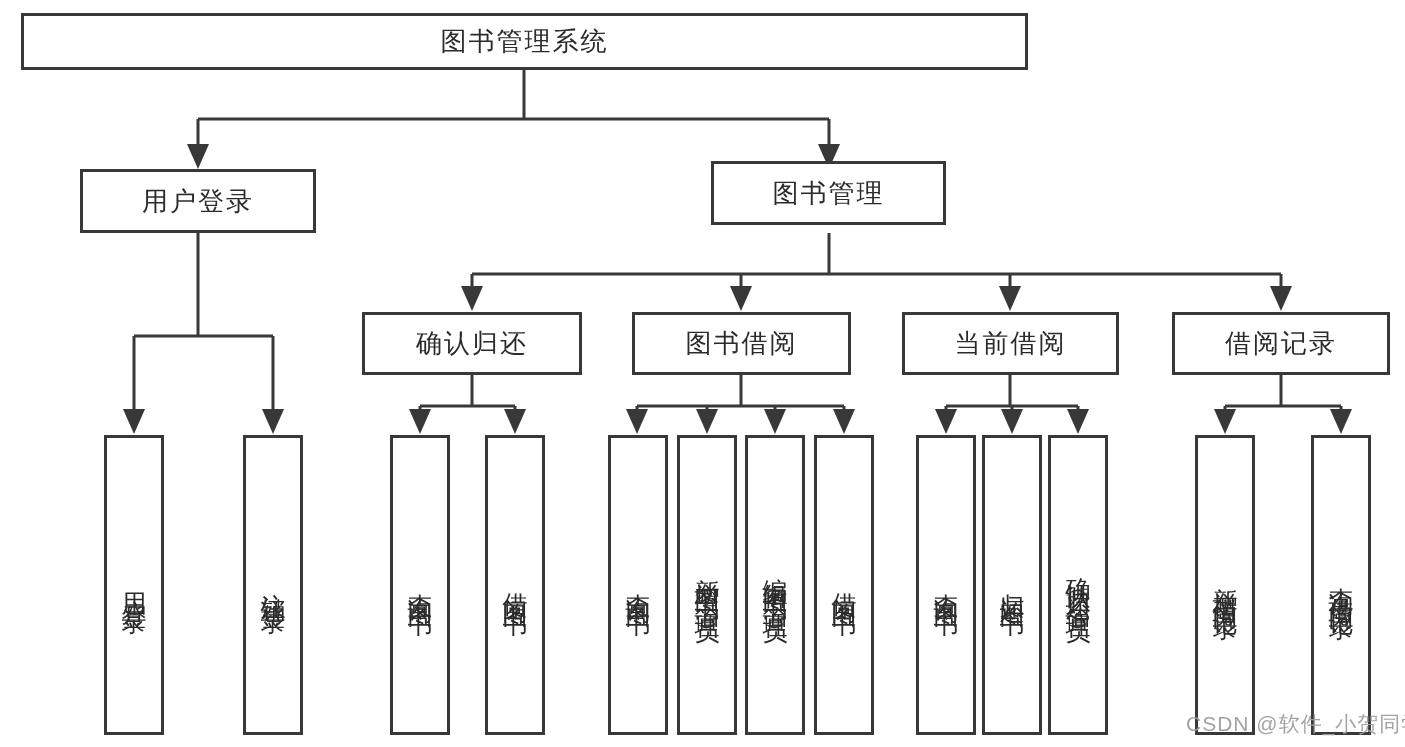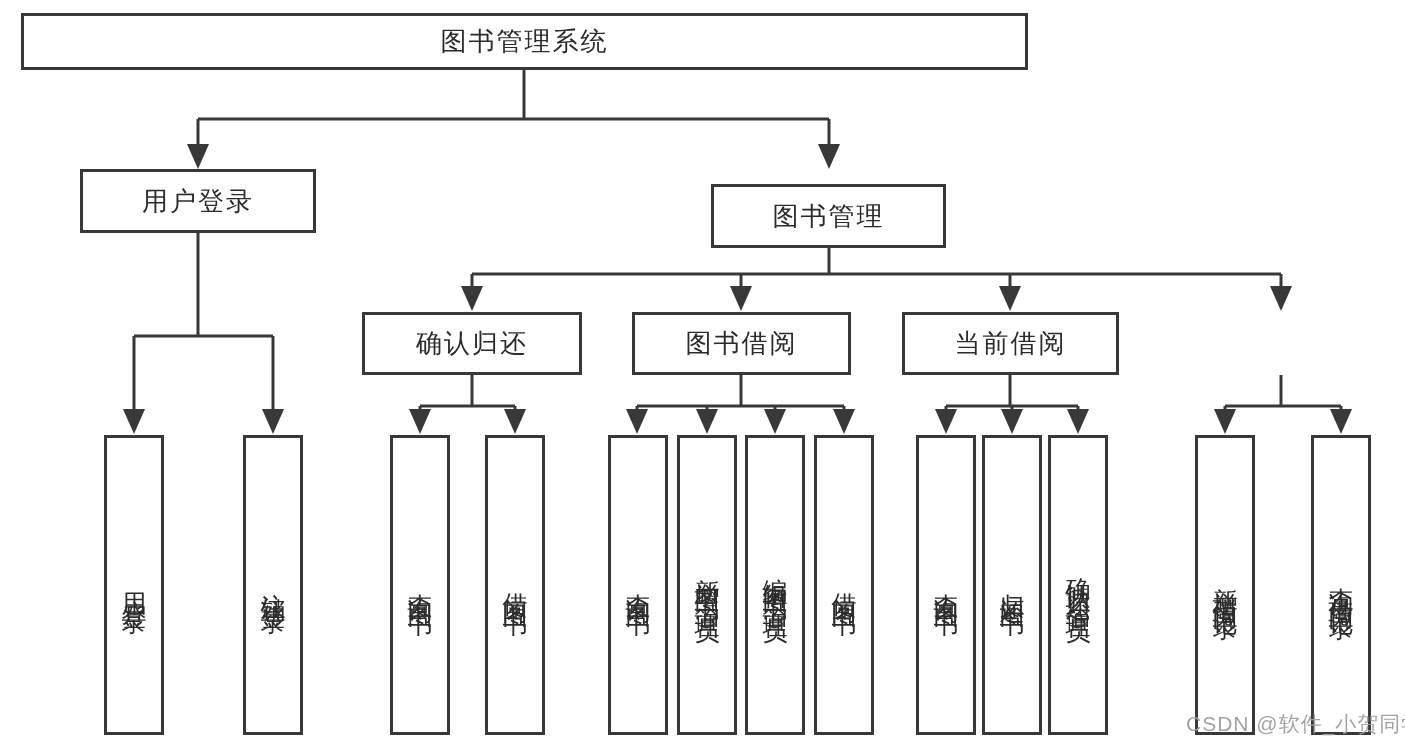--- a/index.html
+++ b/index.html
@@ -92,25 +92,26 @@
       <polygon points="1001,409 1023,409 1012,434"></polygon>
       <polygon points="1067,409 1089,409 1078,434"></polygon>
       <polygon points="1214,409 1236,409 1225,434"></polygon>
       <polygon points="1330,409 1352,409 1341,434"></polygon>
     </g>
   </svg>
 
   <div class="box" style="left:21px; top:13px; width:1007px; height:57px;">图书管理系统</div>
 
   <div class="box" style="left:80px; top:169px; width:236px; height:64px;">用户登录</div>
-  <div class="box" style="left:711px; top:184px; width:235px; height:64px;">图书管理</div>
+  <div class="box" style="left:711px; top:161px; width:235px; height:64px;">图书管理</div>
 
   <div class="box" style="left:362px; top:312px; width:220px; height:63px;">确认归还</div>
   <div class="box" style="left:632px; top:312px; width:219px; height:63px;">图书借阅</div>
   <div class="box" style="left:902px; top:312px; width:217px; height:63px;">当前借阅</div>
+  <div class="box" style="left:1172px; top:312px; width:218px; height:63px;">借阅记录</div>
 
   <div class="box leaf" style="left:104px; top:435px; width:60px; height:300px;">
     <span class="vtext">用户登录</span>
   </div>
   <div class="box leaf" style="left:243px; top:435px; width:60px; height:300px;">
     <span class="vtext">注销登录</span>
   </div>
 
   <div class="box leaf" style="left:390px; top:435px; width:60px; height:300px;">
     <span class="vtext">查询图书</span>

